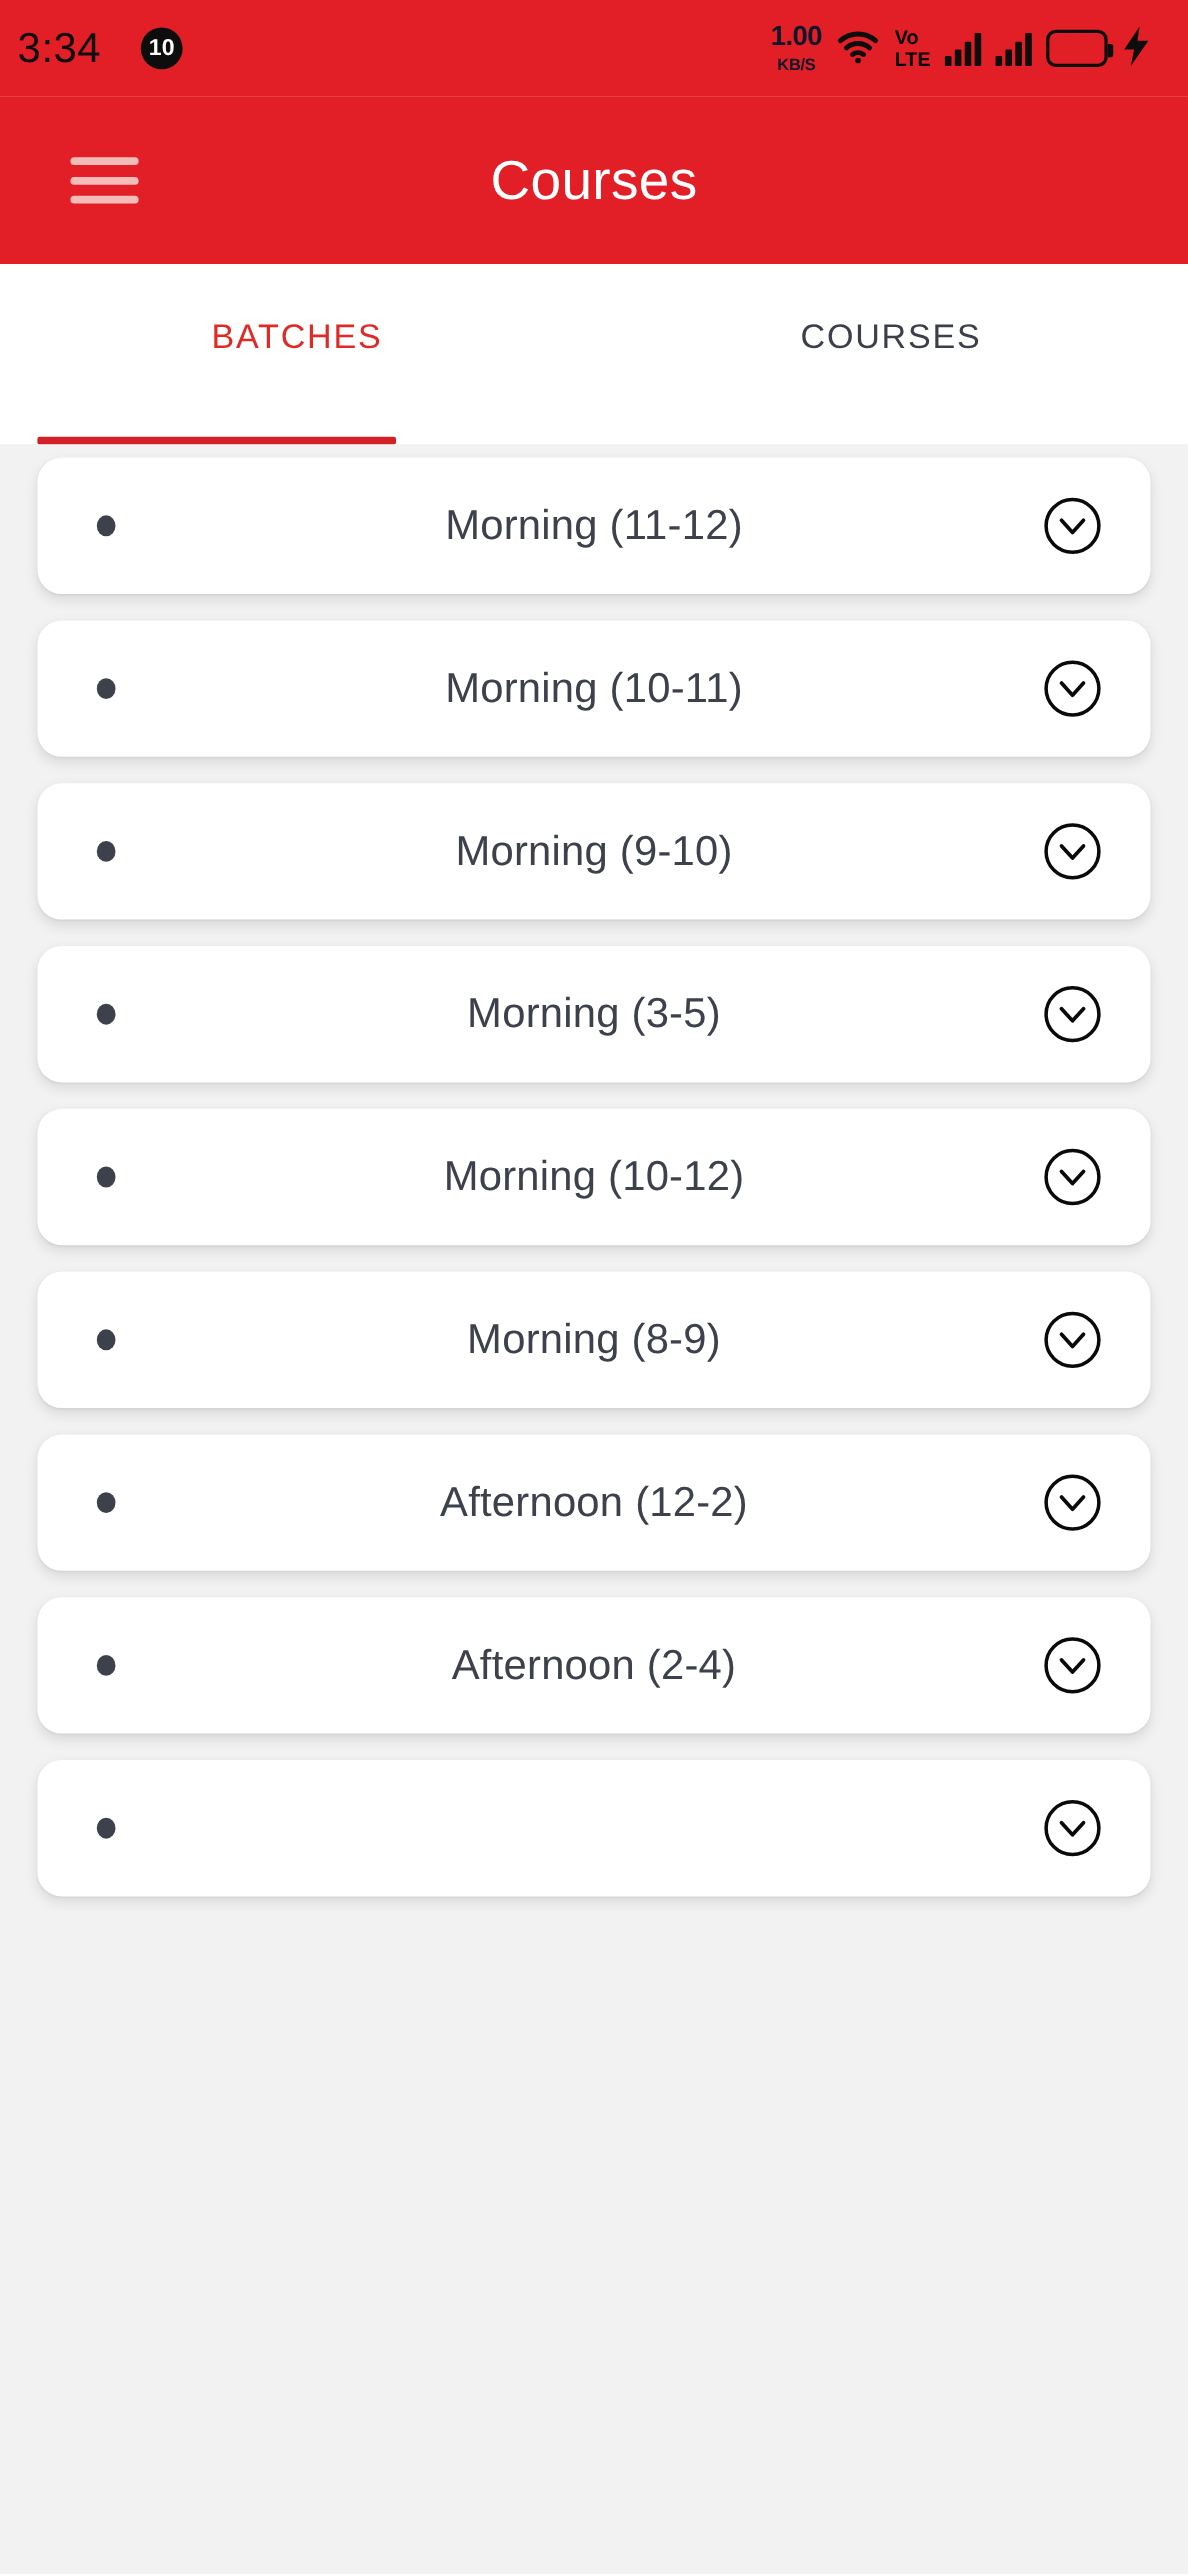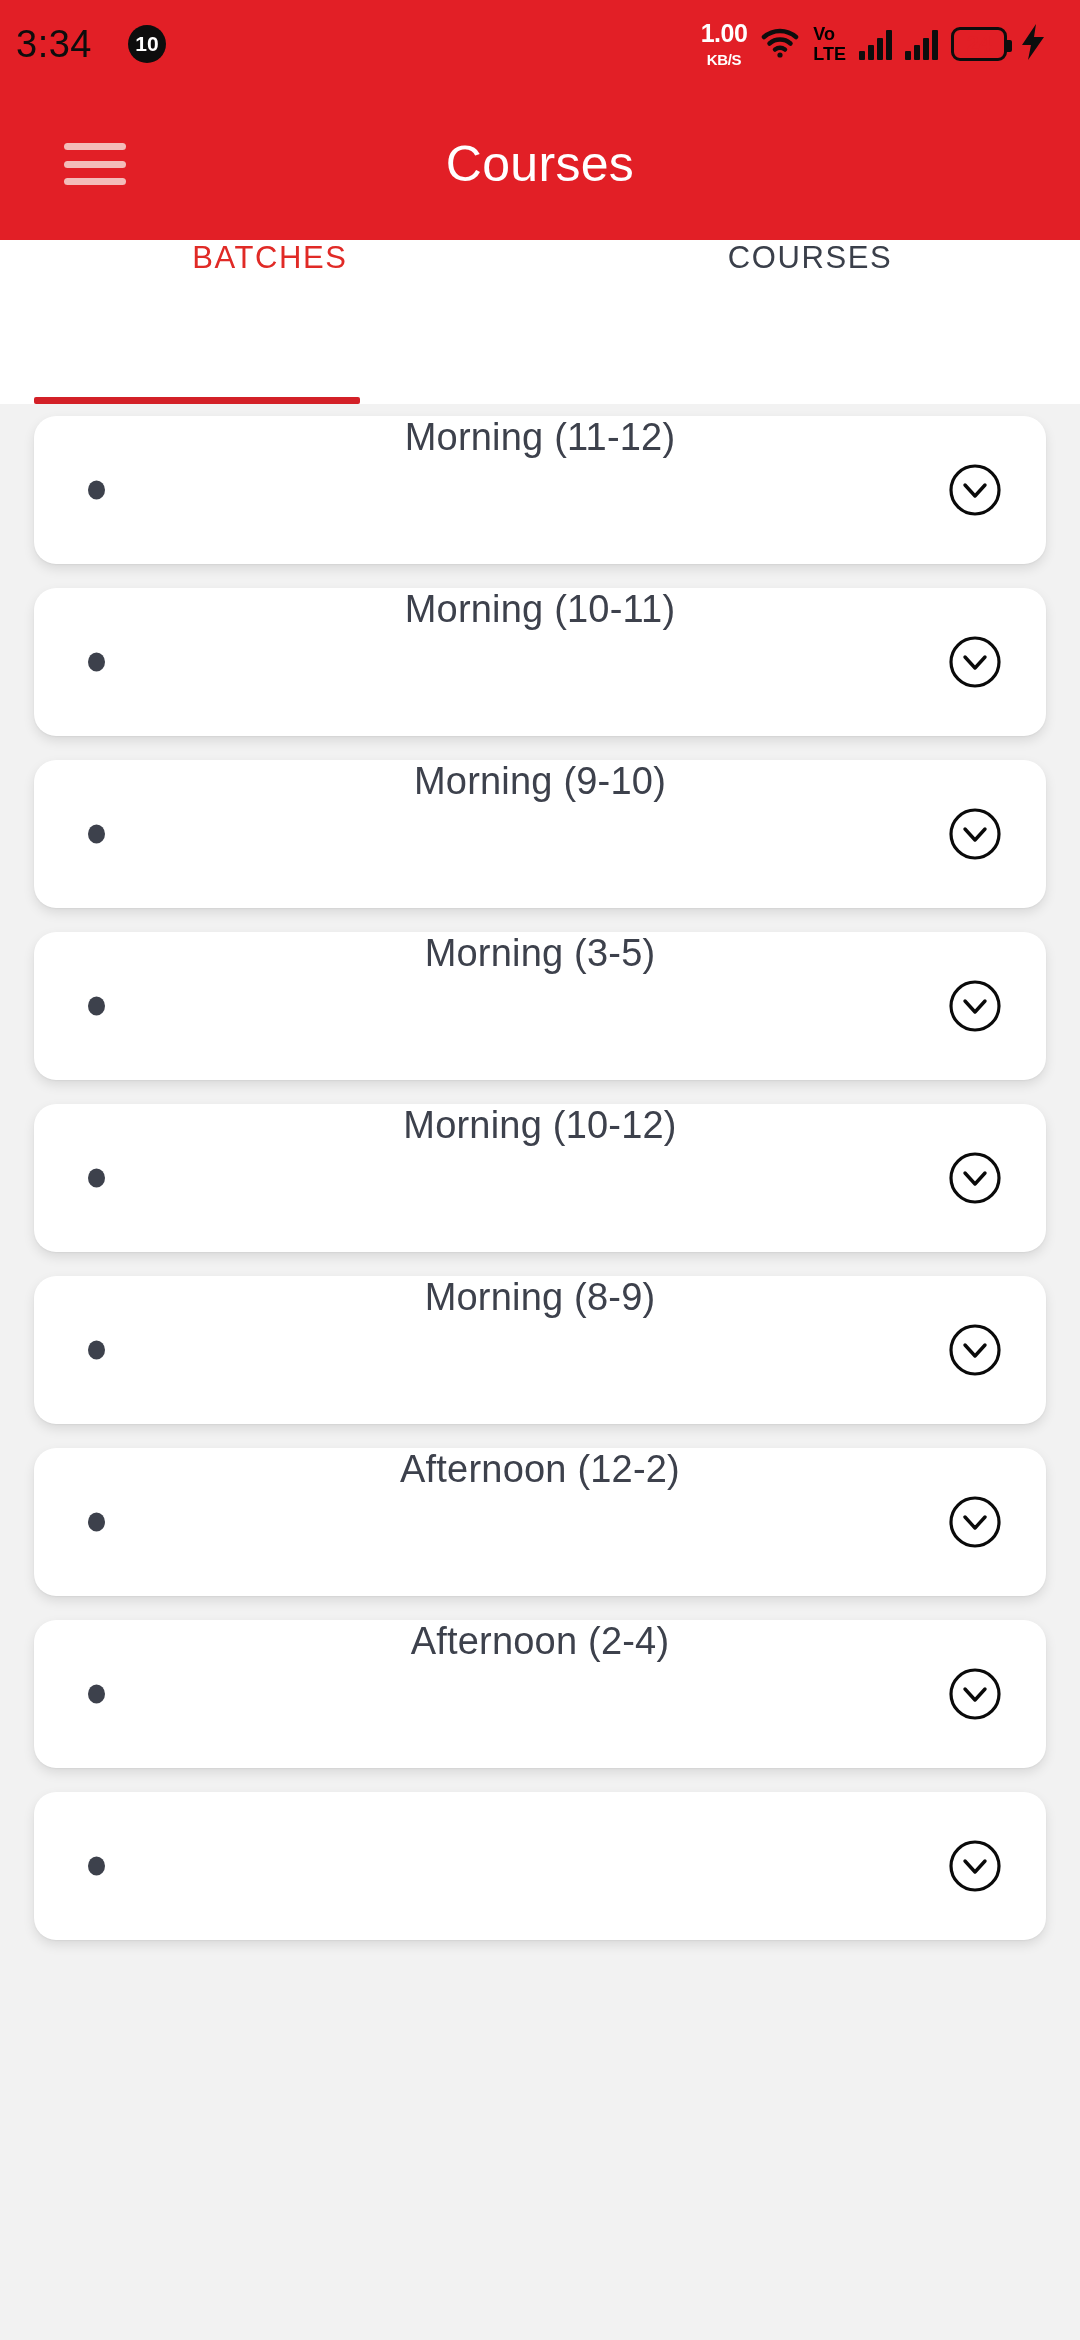--- a/index.html
+++ b/index.html
@@ -20,21 +20,21 @@
   }
   .sb-left{ display:flex; align-items:center; gap:18px; }
   .sb-time{ font-size:38px; color:#0d0d0d; letter-spacing:0.5px; font-weight:400; }
   .sb-badge{
     width:38px; height:38px; border-radius:50%;
     background:#0d0d0d; color:#ffffff;
     font-size:21px; font-weight:700;
     display:flex; align-items:center; justify-content:center;margin-left:18px;
   }
   .sb-right{ display:flex; align-items:center; gap:13px; }
-  .sb-net{ display:flex; flex-direction:column; align-items:center; line-height:1; color:#ffffff; }
+  .sb-net{ display:flex; flex-direction:column; align-items:center; line-height:1; color:#0f172a; }
   .sb-net .n1{ font-size:25px; font-weight:600; letter-spacing:-0.5px;}
   .sb-net .n2{ font-size:15px; font-weight:700; margin-top:6px; letter-spacing:-0.3px;}
   .sb-volte{ display:flex; flex-direction:column; align-items:flex-start; line-height:1; color:#000000; font-weight:700; }
   .sb-volte .v1{ font-size:18px; }
   .sb-volte .v2{ font-size:18px; margin-top:2px; }
   .bars{ display:flex; align-items:flex-end; gap:3px; height:32px; }
   .bars i{ display:block; width:6px; background:#0d0d0d; border-radius:1px; }
   .bars i:nth-child(1){ height:9px; }
   .bars i:nth-child(2){ height:15px; }
   .bars i:nth-child(3){ height:22px; }
@@ -67,42 +67,43 @@
   }
 
   
   .tabbar{
     position:absolute; top:240px; left:0; width:1080px; height:164px;
     background:#ffffff; display:flex;
   }
   .tab{
     flex:1; position:relative;
     display:flex; align-items:flex-start; justify-content:center;
+    padding-top:48px;
     font-size:31px; font-weight:400; letter-spacing:1.6px;
   }
   .tab.active{ color:#e02a26; }
   .tab.inactive{ color:#3a3f4a; }
   .tab-indicator{
     position:absolute; left:34px; bottom:0; width:326px; height:7px;
     background:#d32027; border-radius:2px;
   }
 
   
   .list{
     position:absolute; top:404px; left:0; width:1080px; height:1936px;
     background:#f2f2f2;
     overflow:hidden;
   }
   .card{
     position:relative;
     margin:0 34px 24px 34px;
-    height:148px; background:#ffffff;
+    height:124px; background:#ffffff;
     border-radius:22px;
     box-shadow:0 5px 12px rgba(0,0,0,0.10), 0 1px 2px rgba(0,0,0,0.05);
-    display:flex; 
+    display:flex; align-items:center;
   }
   .card:first-child{ margin-top:12px; }
   .card-bullet{
     position:absolute; left:54px; top:50%; transform:translateY(-50%);
     width:17px; height:19px; border-radius:50%;
     background:#3d414c;
   }
   .card-label{
     flex:1; text-align:center;
     font-size:38px; color:#3d414c; font-weight:400;

